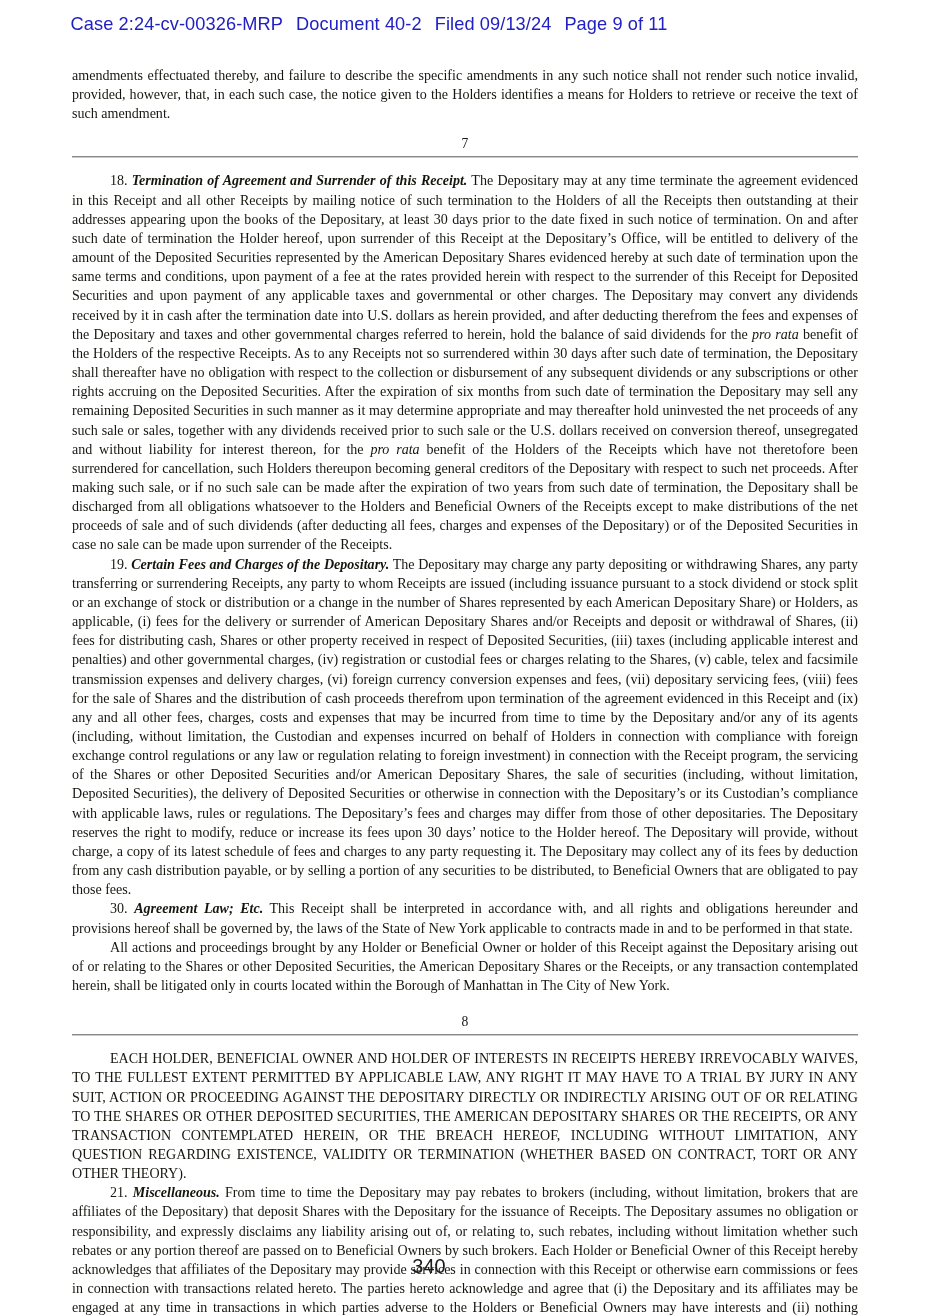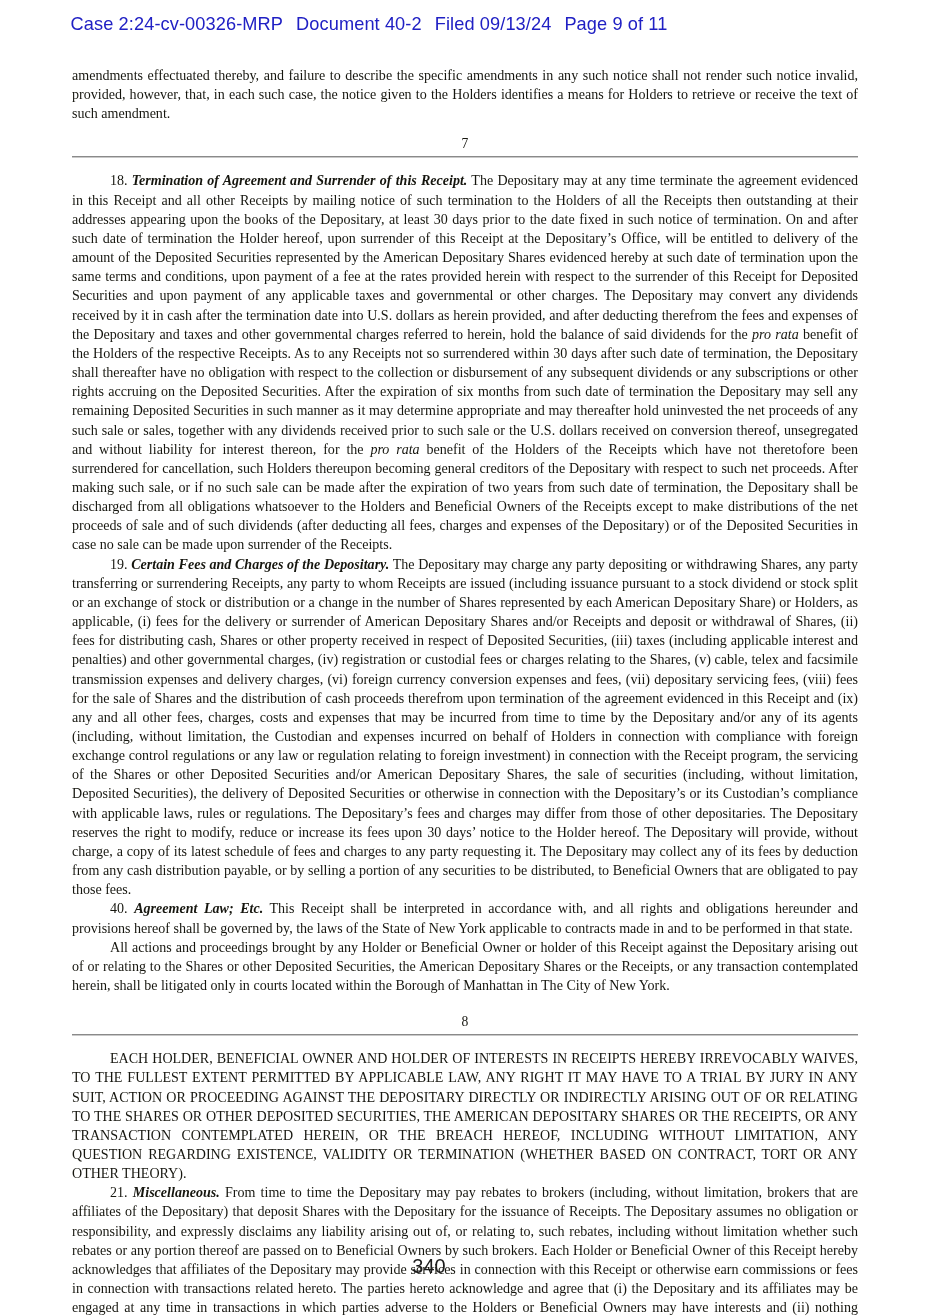--- a/index.html
+++ b/index.html
@@ -114,21 +114,21 @@
     <div class="pnum">7</div>
     <div class="rule"></div>
   </div>
 
   <div class="spacer-md"></div>
 
   <p class="doc indent"><span class="sec-num">18.</span> <span class="sec-head">Termination of Agreement and Surrender of this Receipt.</span><span> The Depositary may at any time terminate the agreement evidenced in this Receipt and all other Receipts by mailing notice of such termination to the Holders of all the Receipts then outstanding at their addresses appearing upon the books of the Depositary, at least 30 days prior to the date fixed in such notice of termination. On and after such date of termination the Holder hereof, upon surrender of this Receipt at the Depositary’s Office, will be entitled to delivery of the amount of the Deposited Securities represented by the American Depositary Shares evidenced hereby at such date of termination upon the same terms and conditions, upon payment of a fee at the rates provided herein with respect to the surrender of this Receipt for Deposited Securities and upon payment of any applicable taxes and governmental or other charges. The Depositary may convert any dividends received by it in cash after the termination date into U.S. dollars as herein provided, and after deducting therefrom the fees and expenses of the Depositary and taxes and other governmental charges referred to herein, hold the balance of said dividends for the </span><span class="ital">pro rata</span><span> benefit of the Holders of the respective Receipts. As to any Receipts not so surrendered within 30 days after such date of termination, the Depositary shall thereafter have no obligation with respect to the collection or disbursement of any subsequent dividends or any subscriptions or other rights accruing on the Deposited Securities. After the expiration of six months from such date of termination the Depositary may sell any remaining Deposited Securities in such manner as it may determine appropriate and may thereafter hold uninvested the net proceeds of any such sale or sales, together with any dividends received prior to such sale or the U.S. dollars received on conversion thereof, unsegregated and without liability for interest thereon, for the </span><span class="ital">pro rata</span><span> benefit of the Holders of the Receipts which have not theretofore been surrendered for cancellation, such Holders thereupon becoming general creditors of the Depositary with respect to such net proceeds. After making such sale, or if no such sale can be made after the expiration of two years from such date of termination, the Depositary shall be discharged from all obligations whatsoever to the Holders and Beneficial Owners of the Receipts except to make distributions of the net proceeds of sale and of such dividends (after deducting all fees, charges and expenses of the Depositary) or of the Deposited Securities in case no sale can be made upon surrender of the Receipts.</span></p>
 
   <p class="doc indent"><span class="sec-num">19.</span> <span class="sec-head">Certain Fees and Charges of the Depositary.</span><span> The Depositary may charge any party depositing or withdrawing Shares, any party transferring or surrendering Receipts, any party to whom Receipts are issued (including issuance pursuant to a stock dividend or stock split or an exchange of stock or distribution or a change in the number of Shares represented by each American Depositary Share) or Holders, as applicable, (i) fees for the delivery or surrender of American Depositary Shares and/or Receipts and deposit or withdrawal of Shares, (ii) fees for distributing cash, Shares or other property received in respect of Deposited Securities, (iii) taxes (including applicable interest and penalties) and other governmental charges, (iv) registration or custodial fees or charges relating to the Shares, (v) cable, telex and facsimile transmission expenses and delivery charges, (vi) foreign currency conversion expenses and fees, (vii) depositary servicing fees, (viii) fees for the sale of Shares and the distribution of cash proceeds therefrom upon termination of the agreement evidenced in this Receipt and (ix) any and all other fees, charges, costs and expenses that may be incurred from time to time by the Depositary and/or any of its agents (including, without limitation, the Custodian and expenses incurred on behalf of Holders in connection with compliance with foreign exchange control regulations or any law or regulation relating to foreign investment) in connection with the Receipt program, the servicing of the Shares or other Deposited Securities and/or American Depositary Shares, the sale of securities (including, without limitation, Deposited Securities), the delivery of Deposited Securities or otherwise in connection with the Depositary’s or its Custodian’s compliance with applicable laws, rules or regulations. The Depositary’s fees and charges may differ from those of other depositaries.  The Depositary reserves the right to modify, reduce or increase its fees upon 30 days’ notice to the Holder hereof.  The Depositary will provide, without charge, a copy of its latest schedule of fees and charges to any party requesting it. The Depositary may collect any of its fees by deduction from any cash distribution payable, or by selling a portion of any securities to be distributed, to Beneficial Owners that are obligated to pay those fees.</span></p>
 
-  <p class="doc indent"><span class="sec-num">40.</span> <span class="sec-head">Agreement Law; Etc.</span><span> This Receipt shall be interpreted in accordance with, and all rights and obligations hereunder and provisions hereof shall be governed by, the laws of the State of New York applicable to contracts made in and to be performed in that state.</span></p>
+  <p class="doc indent"><span class="sec-num">30.</span> <span class="sec-head">Agreement Law; Etc.</span><span> This Receipt shall be interpreted in accordance with, and all rights and obligations hereunder and provisions hereof shall be governed by, the laws of the State of New York applicable to contracts made in and to be performed in that state.</span></p>
 
   <p class="doc indent">All actions and proceedings brought by any Holder or Beneficial Owner or holder of this Receipt against the Depositary arising out of or relating to the Shares or other Deposited Securities, the American Depositary Shares or the Receipts, or any transaction contemplated herein, shall be litigated only in courts located within the Borough of Manhattan in The City of New York.</p>
 
   <div class="spacer-lg"></div>
 
   <div class="pagebreak">
     <div class="pnum">8</div>
     <div class="rule"></div>
   </div>
 

